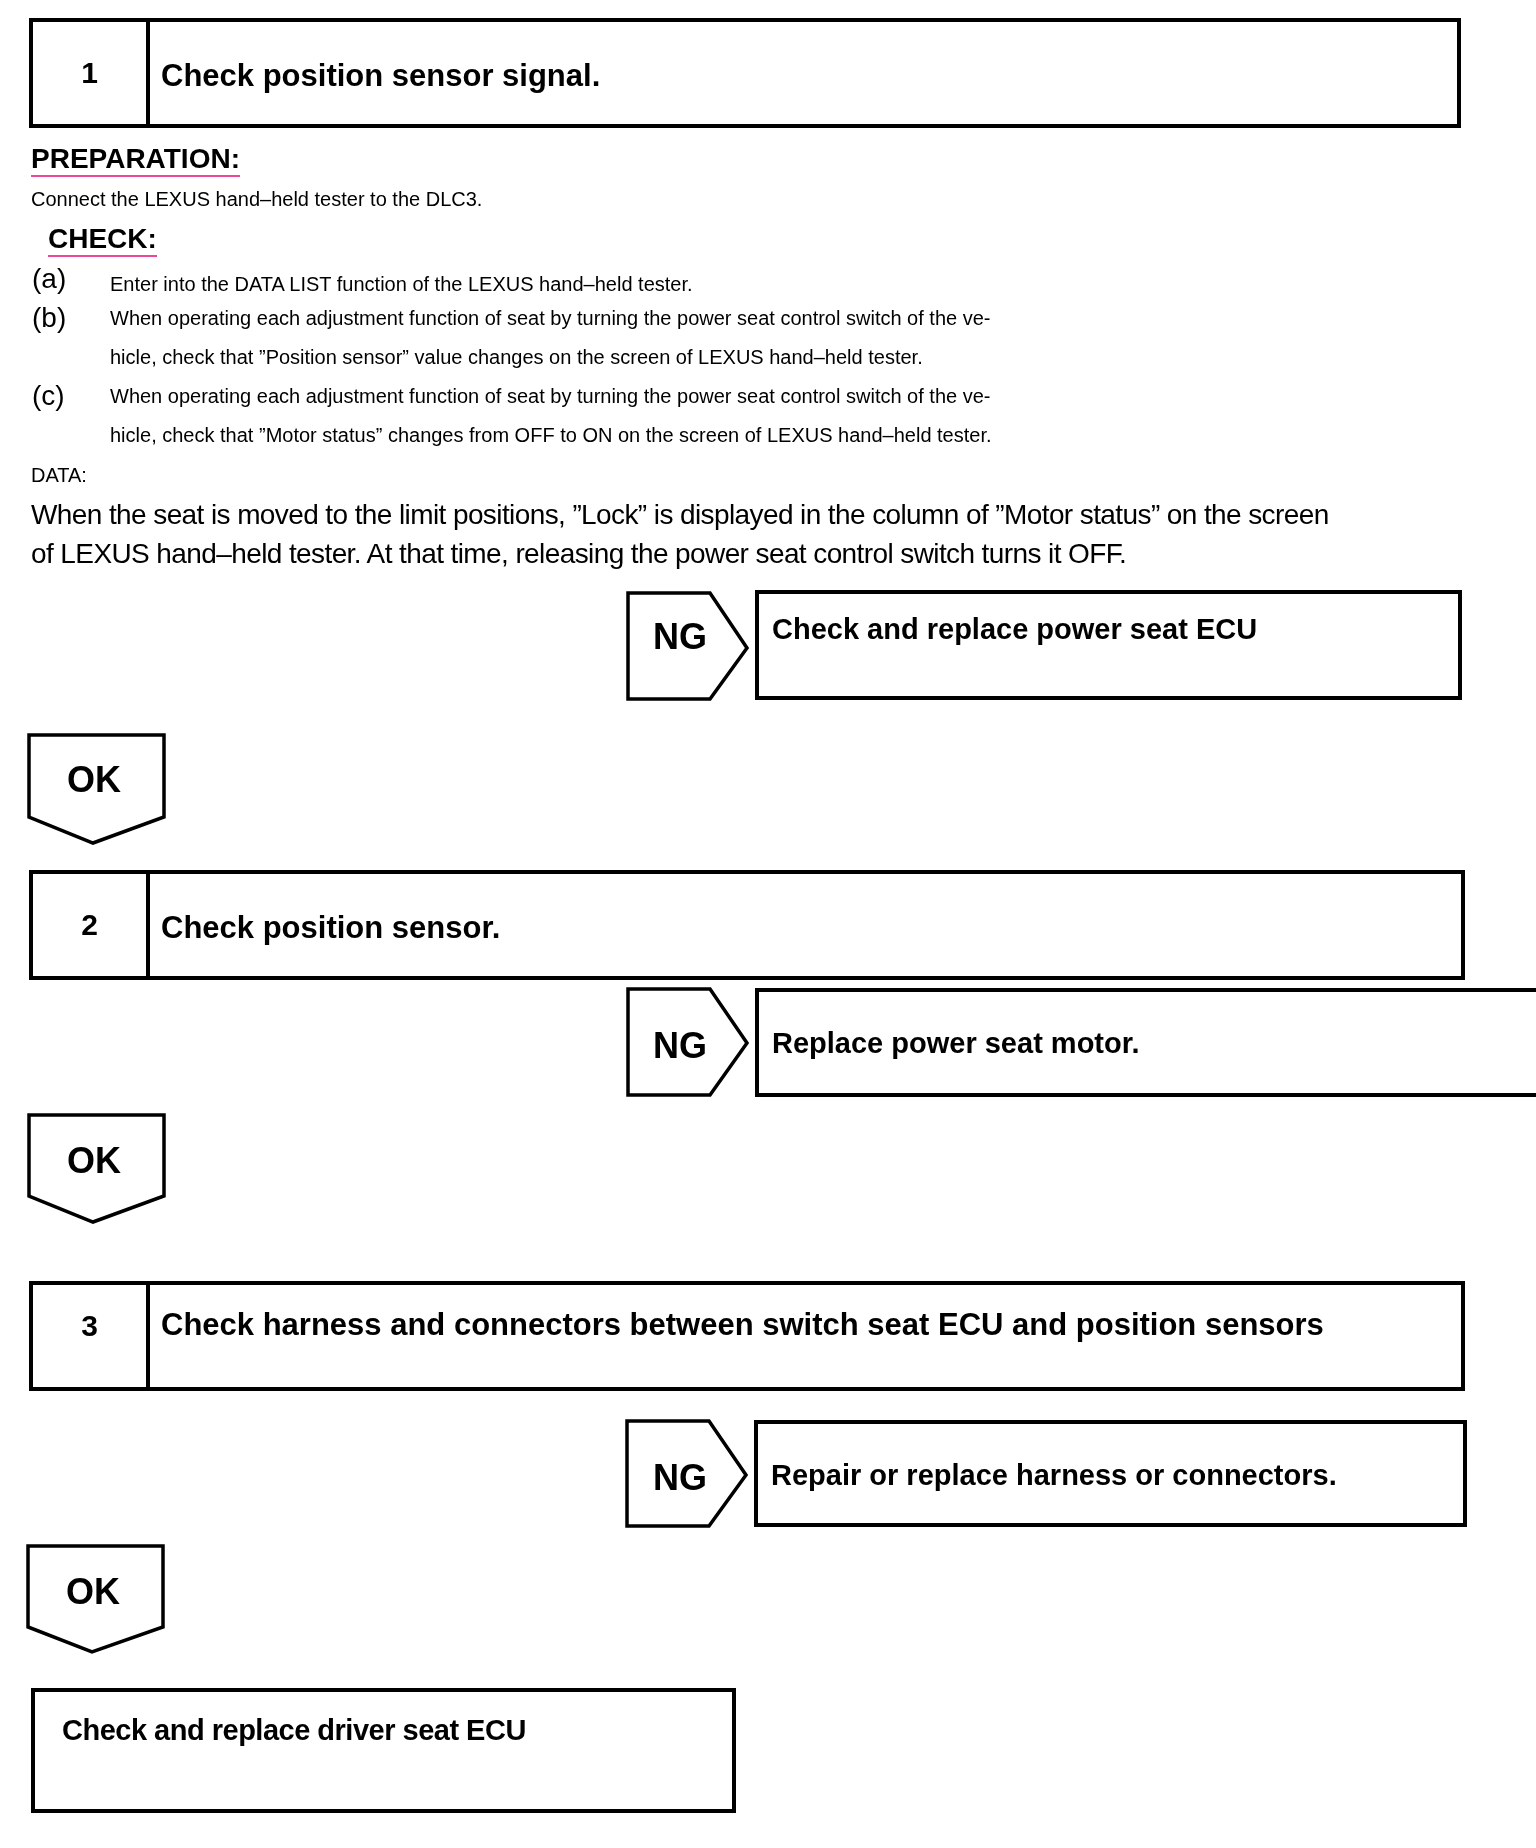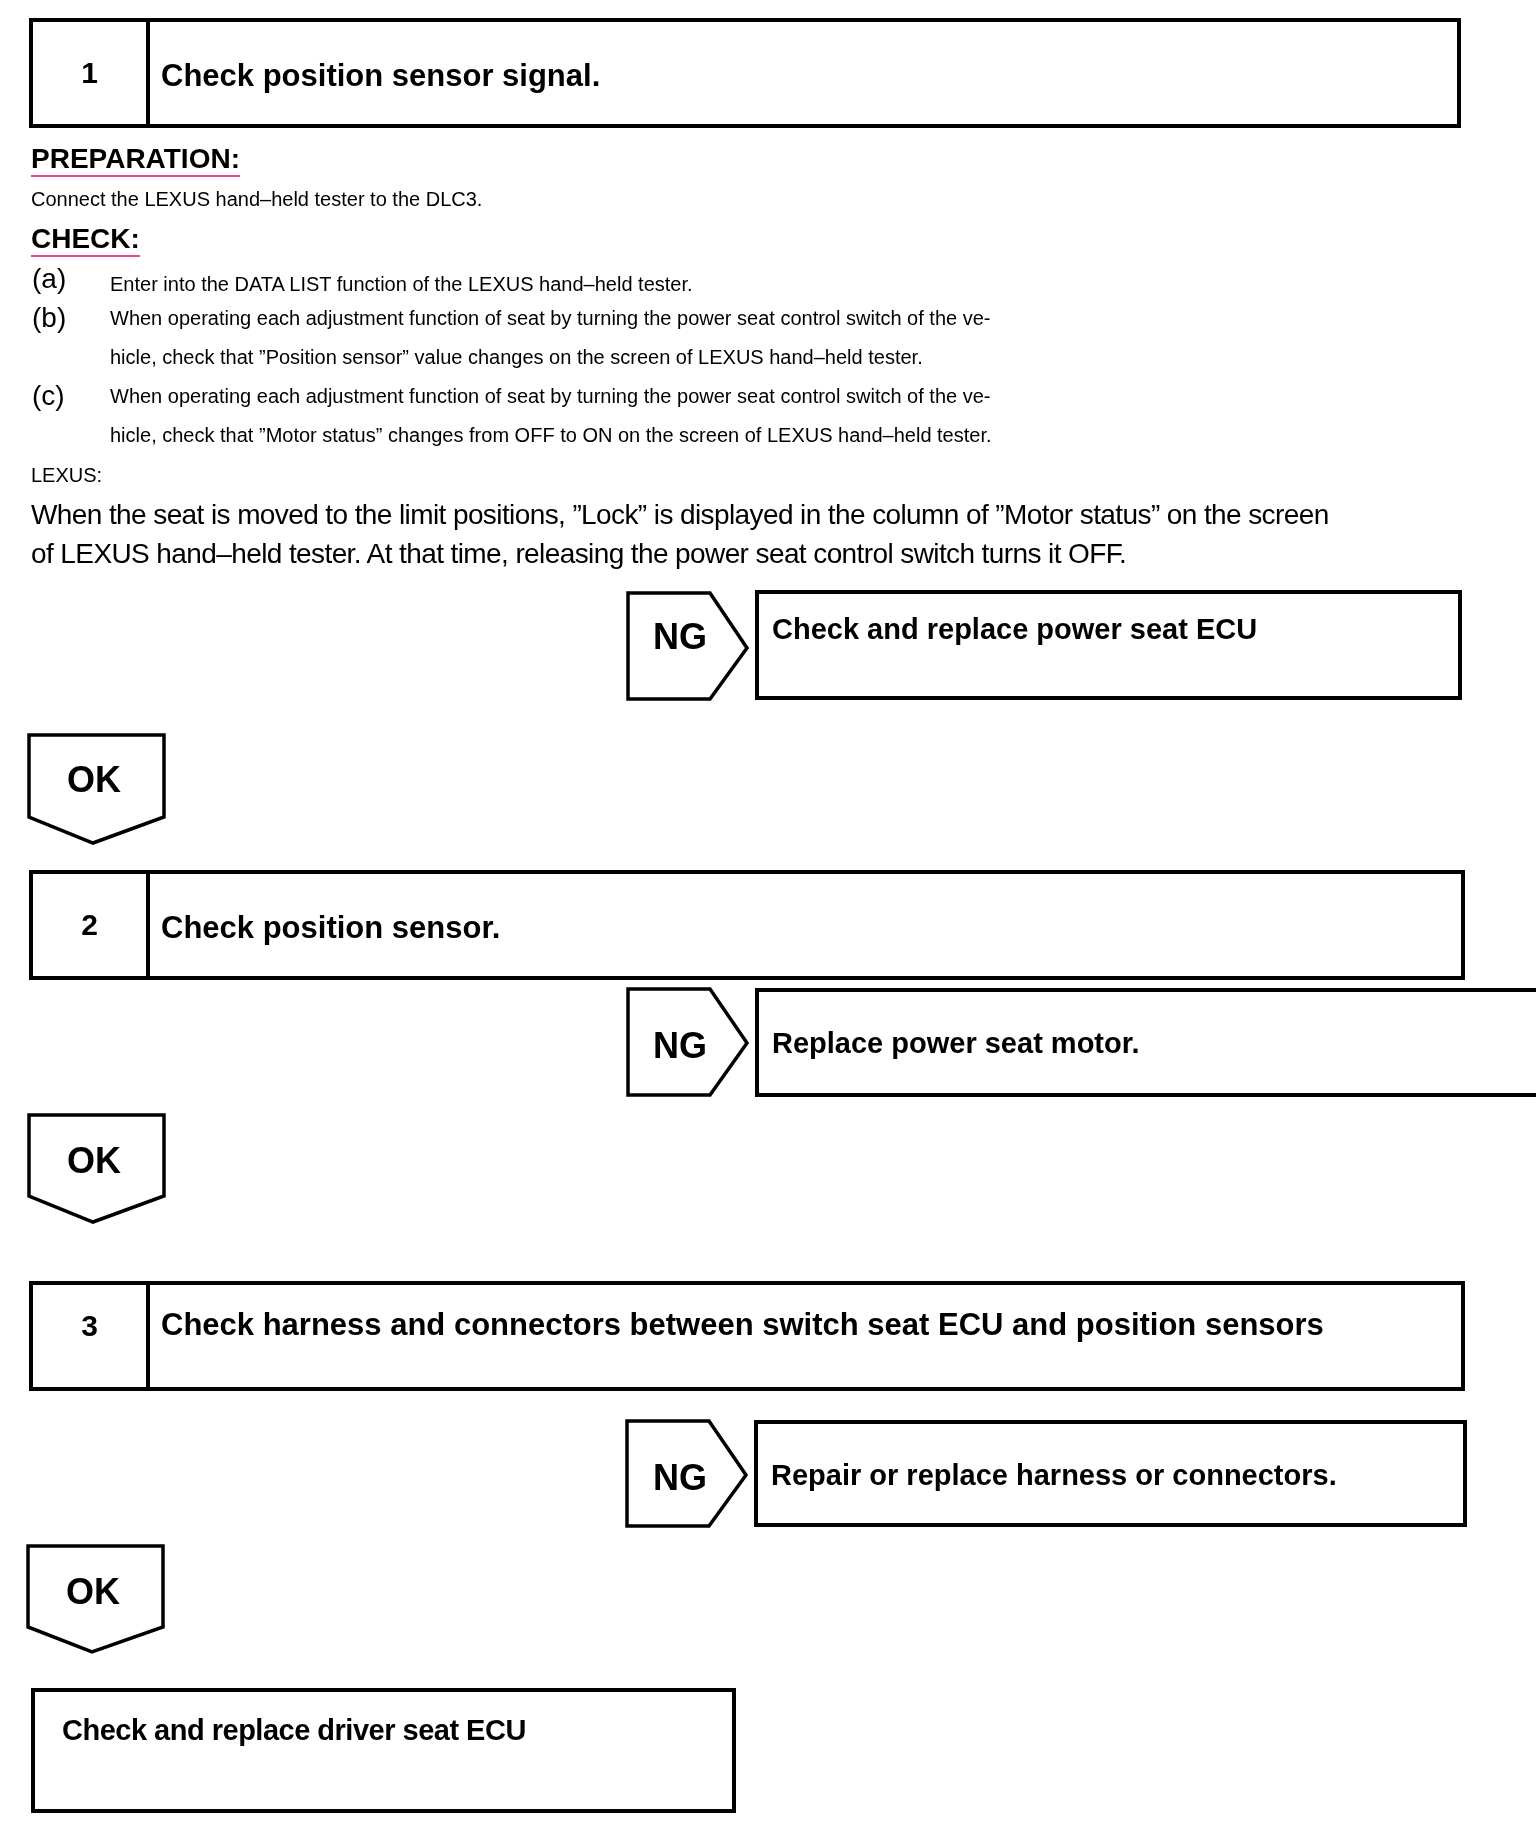--- a/index.html
+++ b/index.html
@@ -23,34 +23,34 @@
 <body>
 
 <div class="box" style="left:29px; top:18px; width:1432px; height:110px;">
   <div class="step-num">1</div>
   <div class="step-title" style="top:36px;text-align:right;">Check position sensor signal.</div>
 </div>
 
 <div class="section-head" style="top:143px;">PREPARATION:</div>
 <div class="line" style="left:31px; top:183px;">Connect the LEXUS hand–held tester to the DLC3.</div>
 
-<div class="section-head" style="top:223px;">CHECK:</div>
+<div class="section-head" style="top:223px;margin-left:17px;">CHECK:</div>
 
 <div class="label" style="top:263px;">(a)</div>
 <div class="line" style="left:110px; top:268px;">Enter into the DATA LIST function of the LEXUS hand–held tester.</div>
 
 <div class="label" style="top:302px;">(b)</div>
 <div class="line" style="left:110px; top:302px;">When operating each adjustment function of seat by turning the power seat control switch of the ve-</div>
 <div class="line" style="left:110px; top:341px;">hicle, check that ”Position sensor” value changes on the screen of LEXUS hand–held tester.</div>
 
 <div class="label" style="top:380px;">(c)</div>
 <div class="line" style="left:110px; top:380px;">When operating each adjustment function of seat by turning the power seat control switch of the ve-</div>
 <div class="line" style="left:110px; top:419px;">hicle, check that ”Motor status” changes from OFF to ON on the screen of LEXUS hand–held tester.</div>
 
-<div class="line" style="left:31px; top:459px;">LEXUS:</div>
+<div class="line" style="left:31px; top:459px;">DATA:</div>
 <div class="hint-line" style="top:499px;">When the seat is moved to the limit positions, ”Lock” is displayed in the column of ”Motor status” on the screen</div>
 <div class="hint-line" style="top:538px;">of LEXUS hand–held tester. At that time, releasing the power seat control switch turns it OFF.</div>
 
 <svg class="shape" style="left:626px; top:591px;" width="126" height="112">
   <polygon points="2,2 84,2 121,57 84,108 2,108" fill="#fff" stroke="#000" stroke-width="3.5"></polygon>
 </svg>
 <div class="tag-text" style="left:640px; top:616px; width:80px;">NG</div>
 <div class="box" style="left:755px; top:590px; width:707px; height:110px;">
   <div class="result-text" style="left:13px; top:19px;">Check and replace power seat ECU</div>
 </div>

